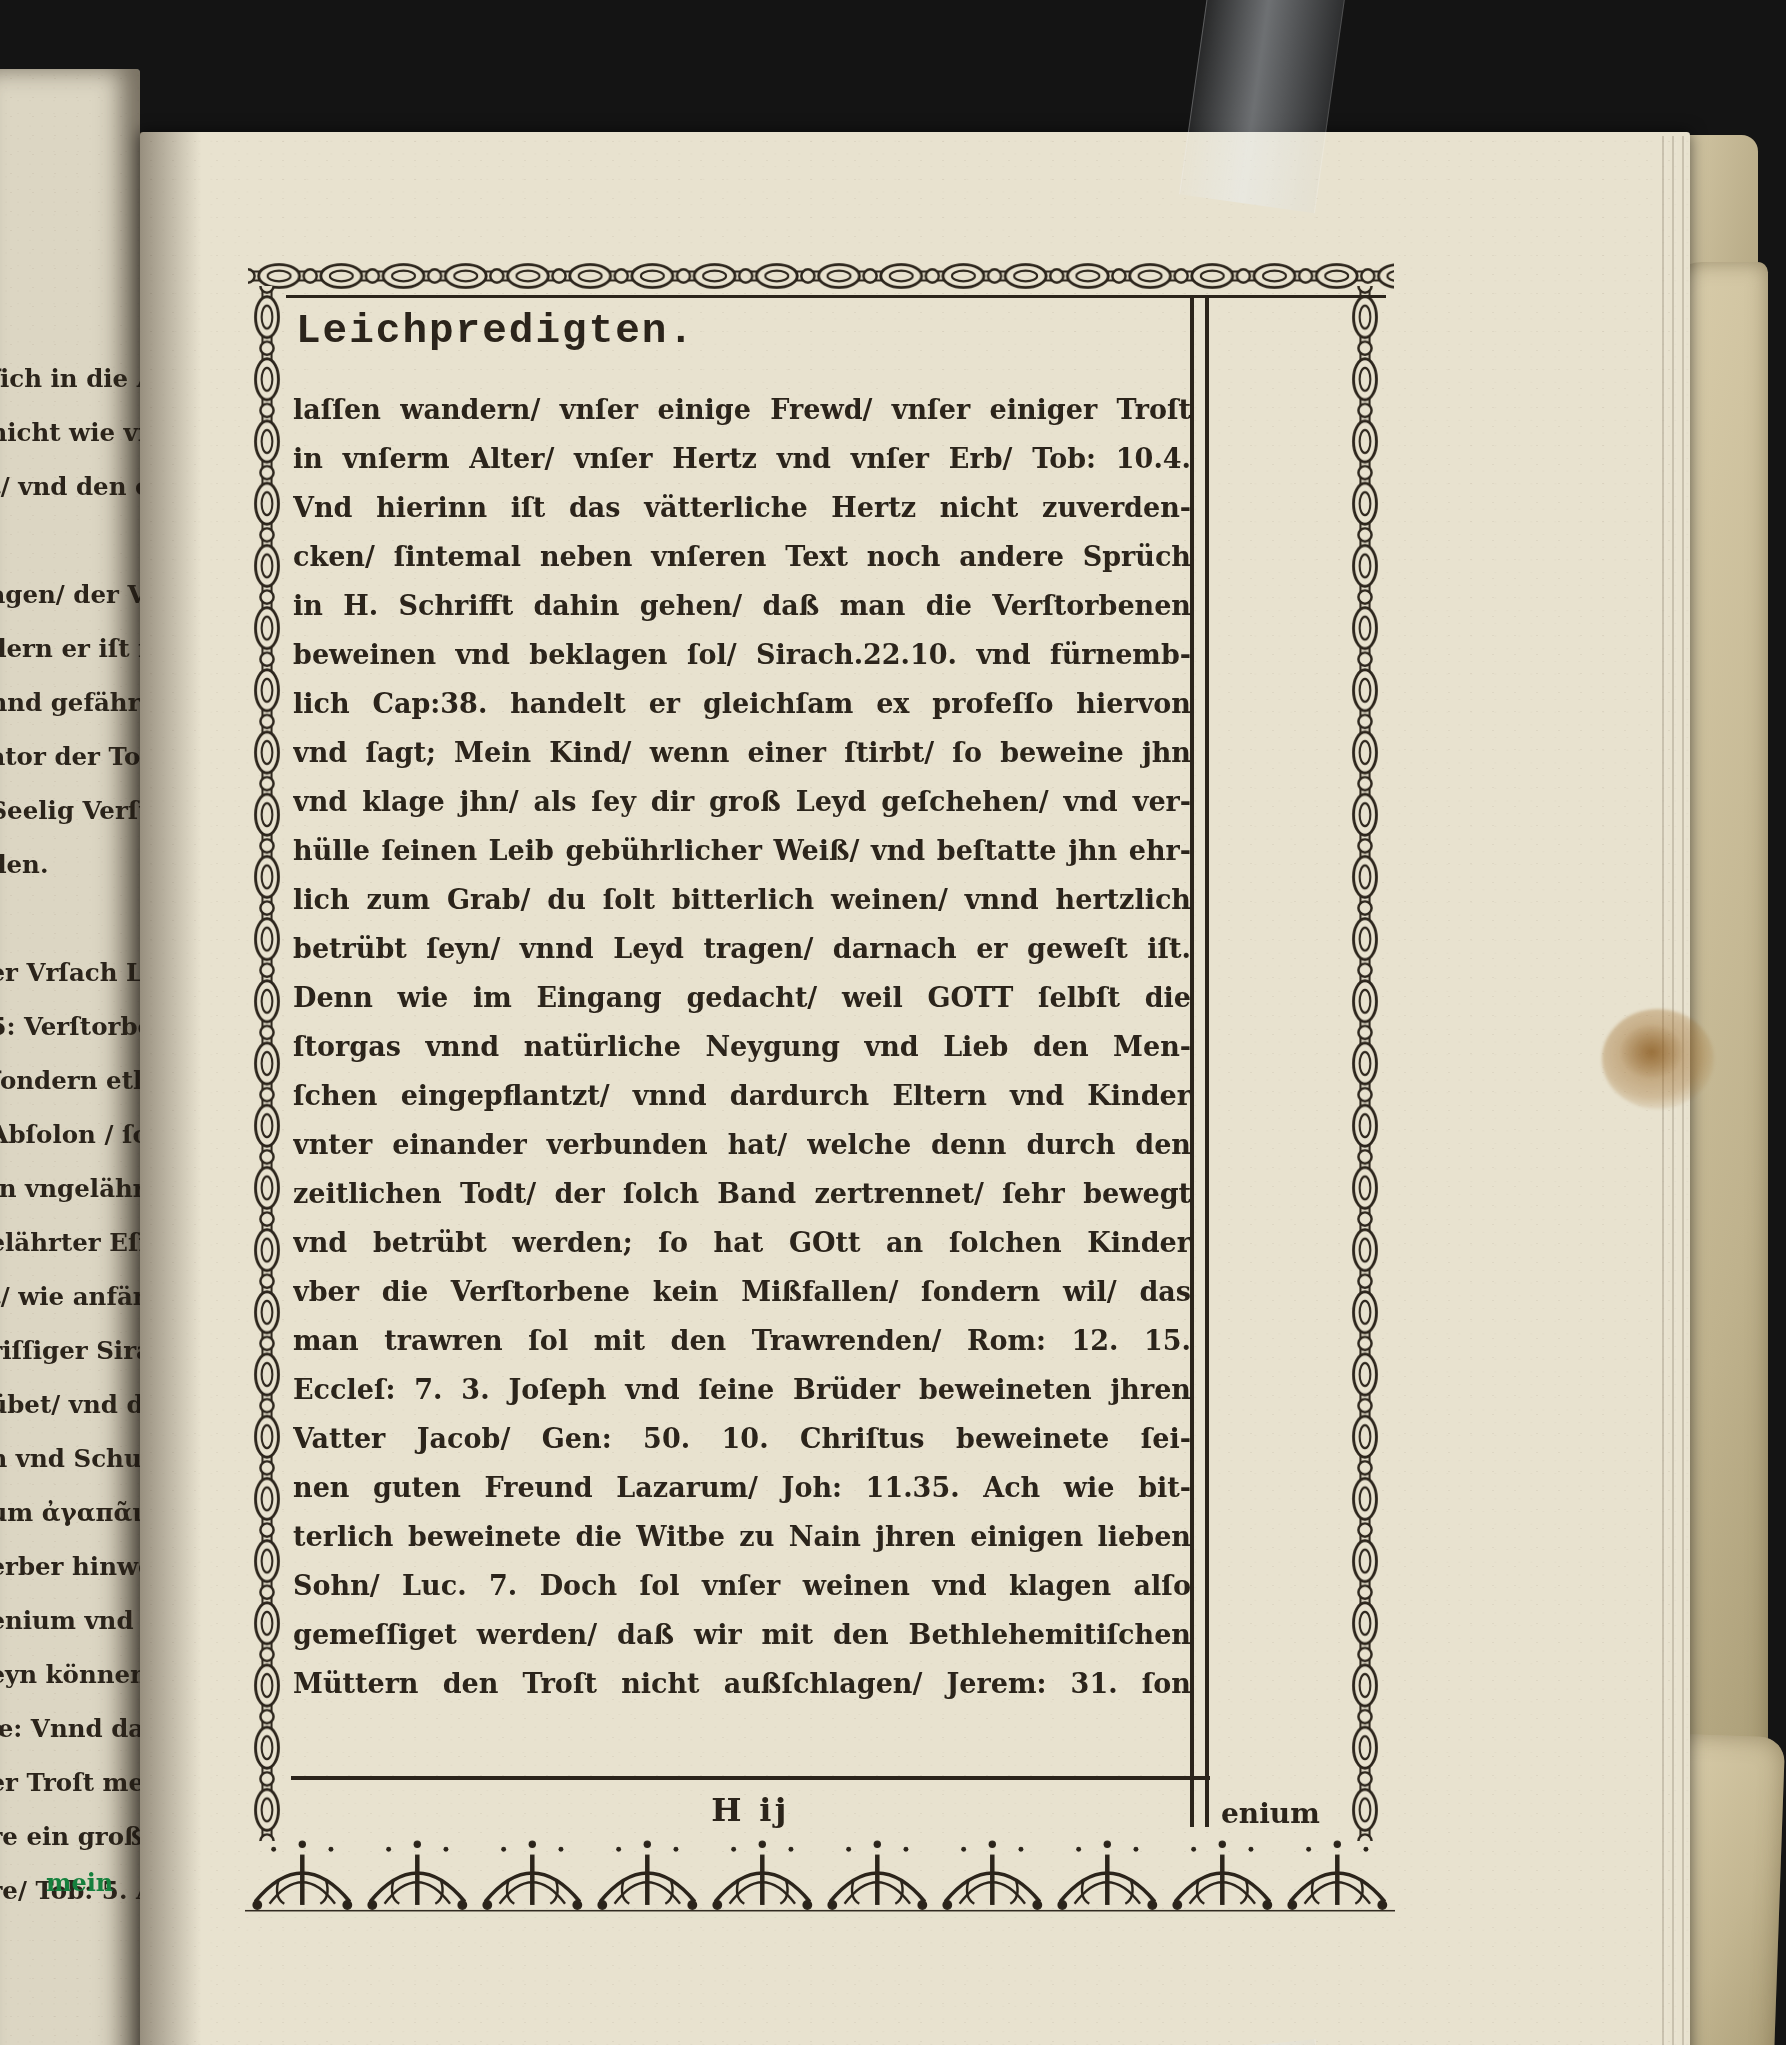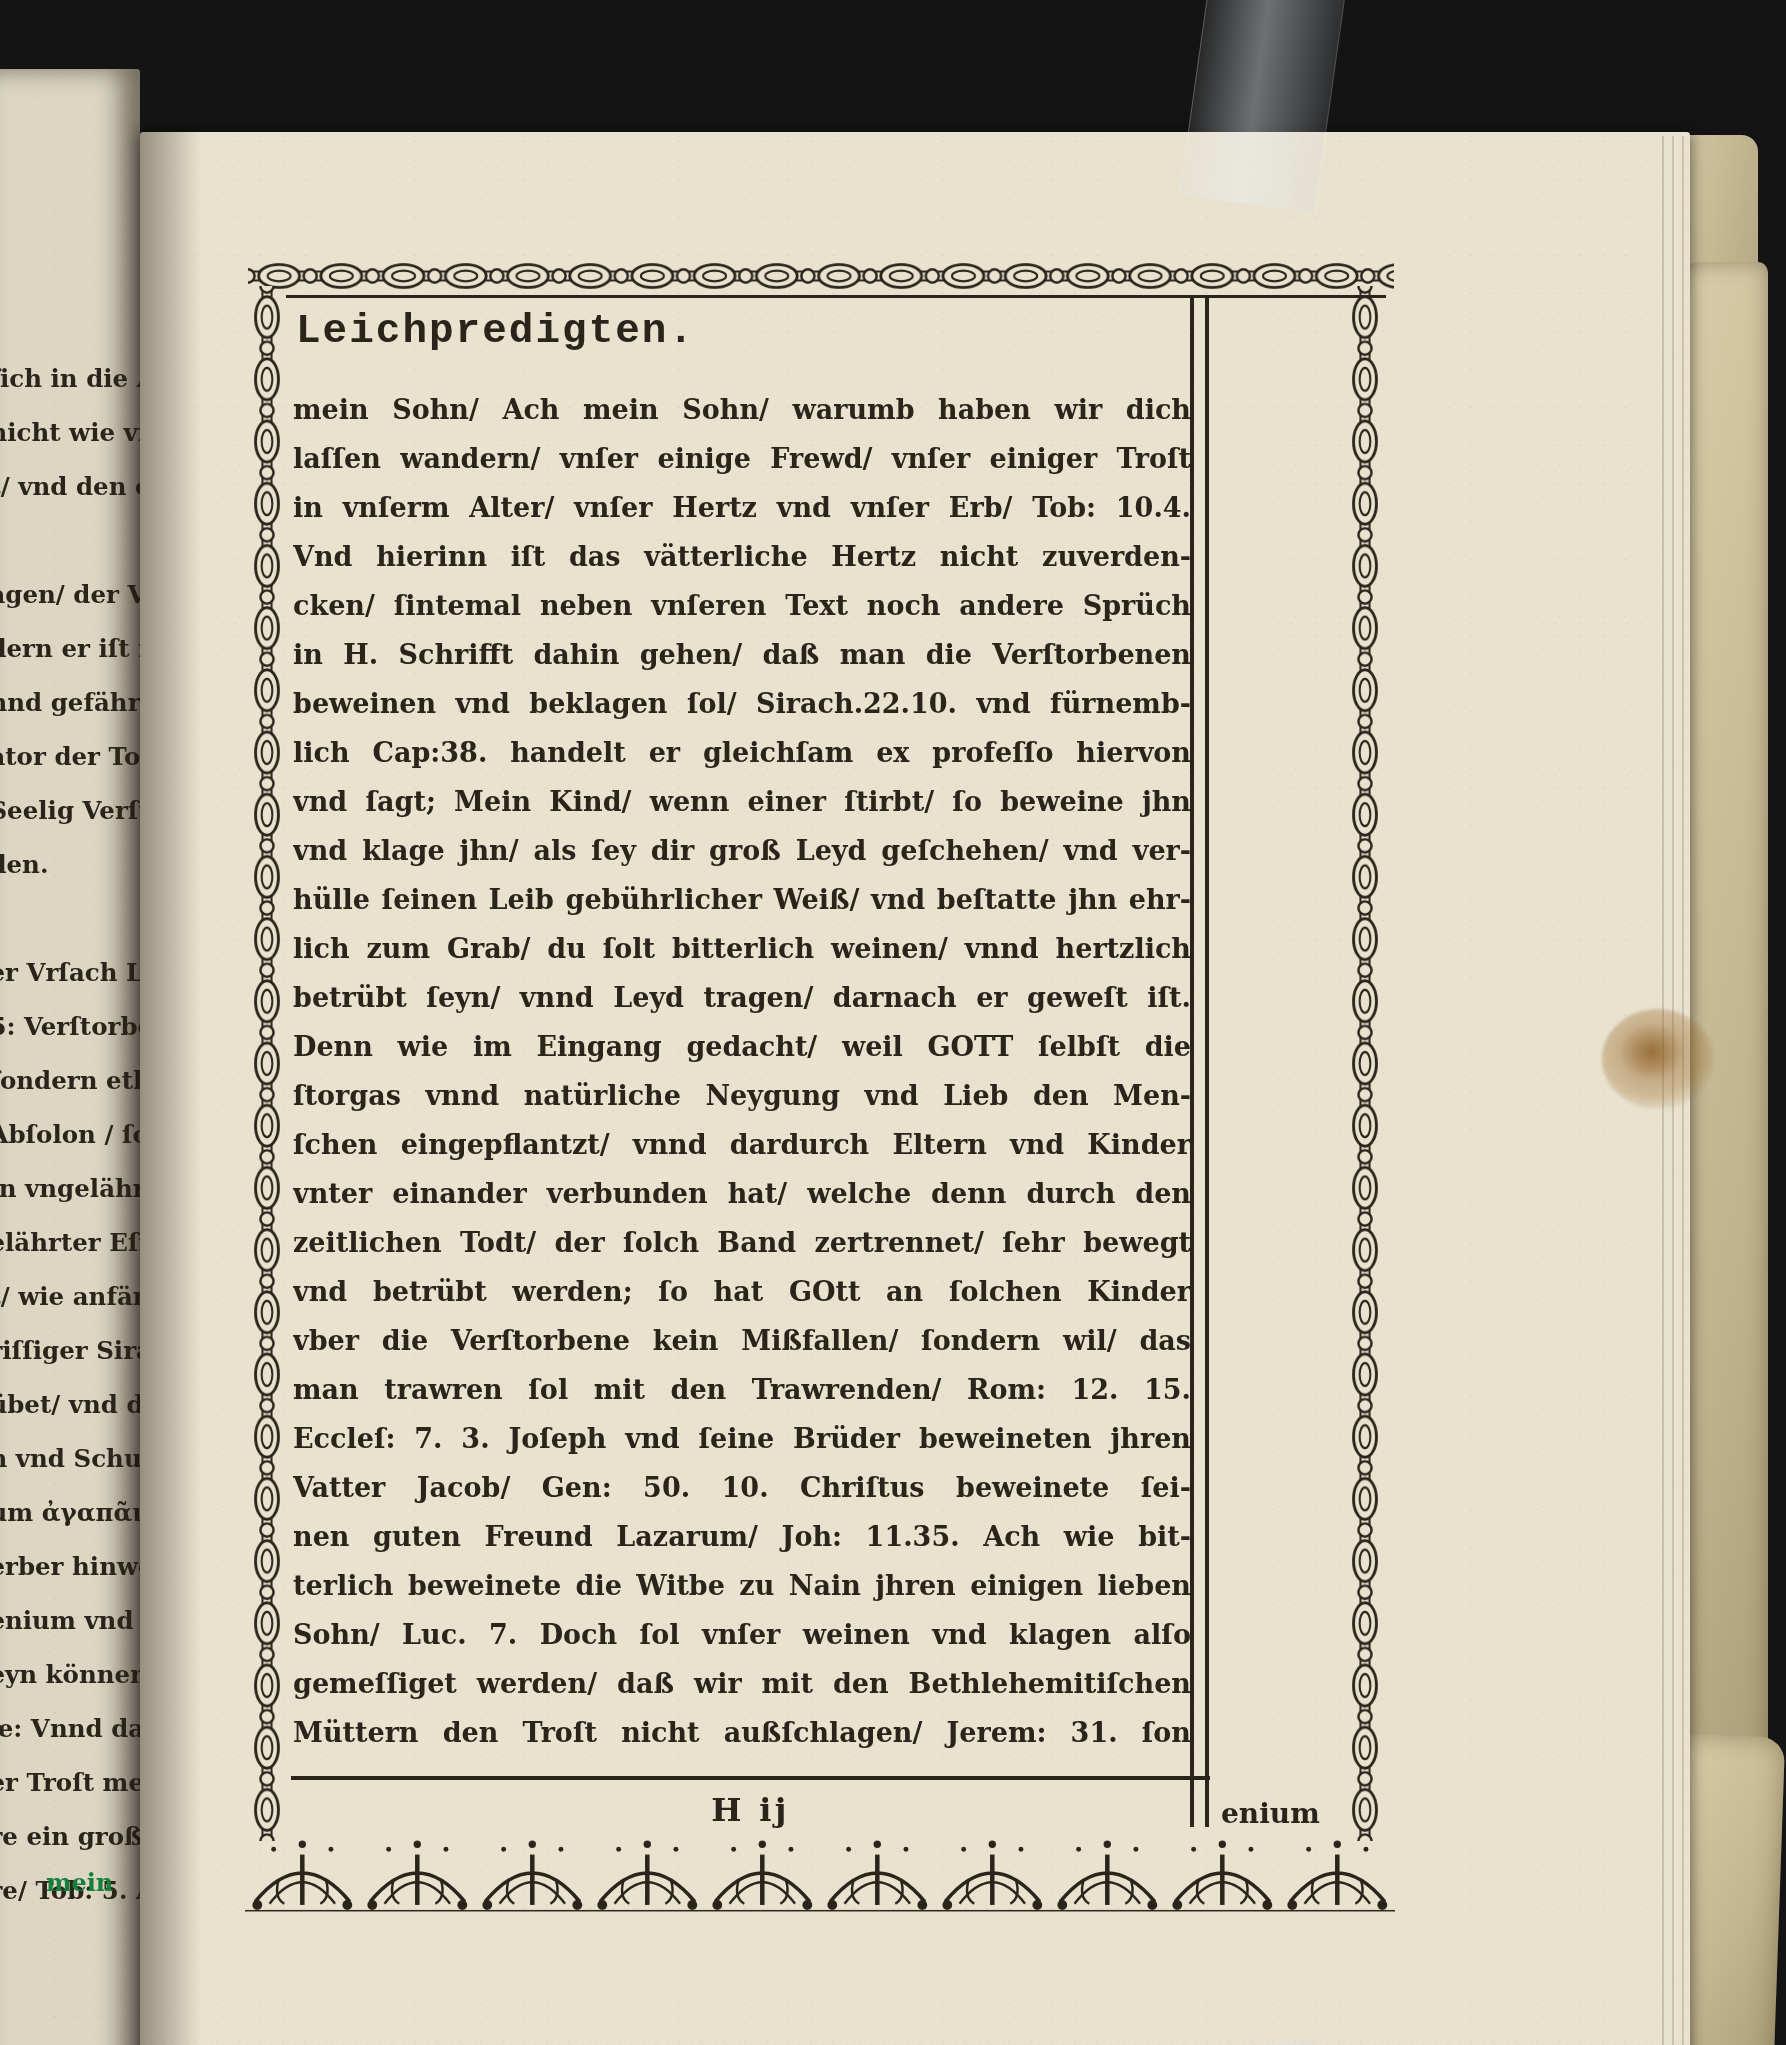--- a/index.html
+++ b/index.html
@@ -222,21 +222,20 @@
   </svg>
 
   <div class="rule rule-top"></div>
   <div class="rule vrule-a"></div>
   <div class="rule vrule-b"></div>
   <div class="rule rule-bottom"></div>
 
   <div class="page-header">Leichpredigten.</div>
 
   <div class="body-text">
-    <div>mein Sohn/ Ach mein Sohn/ warumb haben wir dich</div>
     <div>laſſen wandern/ vnſer einige Frewd/ vnſer einiger Troſt</div>
     <div>in vnſerm Alter/ vnſer Hertz vnd vnſer Erb/ Tob: 10.4.</div>
     <div>Vnd hierinn iſt das vätterliche Hertz nicht zuverden-</div>
     <div>cken/ ſintemal neben vnſeren Text noch andere Sprüch</div>
     <div>in H. Schrifft dahin gehen/ daß man die Verſtorbenen</div>
     <div>beweinen vnd beklagen ſol/ Sirach.22.10. vnd fürnemb-</div>
     <div>lich Cap:38. handelt er gleichſam ex profeſſo hiervon</div>
     <div>vnd ſagt; Mein Kind/ wenn einer ſtirbt/ ſo beweine jhn</div>
     <div>vnd klage jhn/ als ſey dir groß Leyd geſchehen/ vnd ver-</div>
     <div>hülle ſeinen Leib gebührlicher Weiß/ vnd beſtatte jhn ehr-</div>

